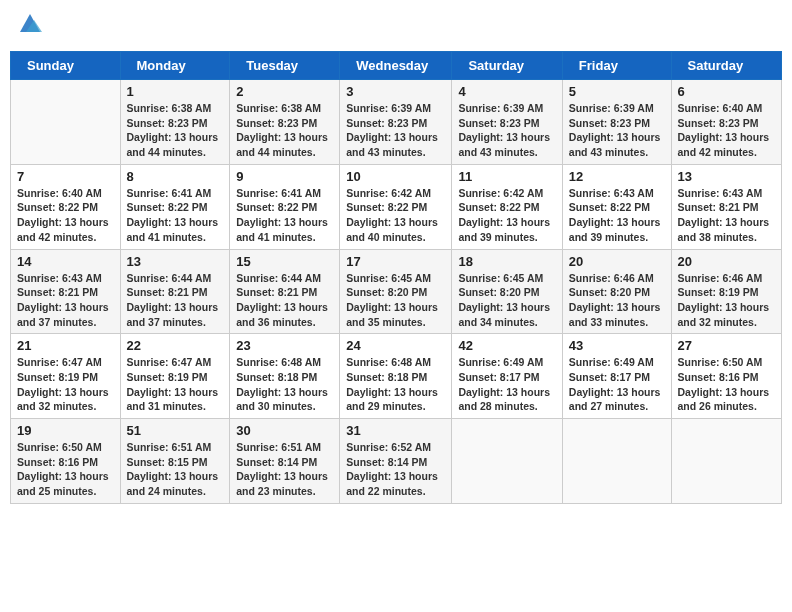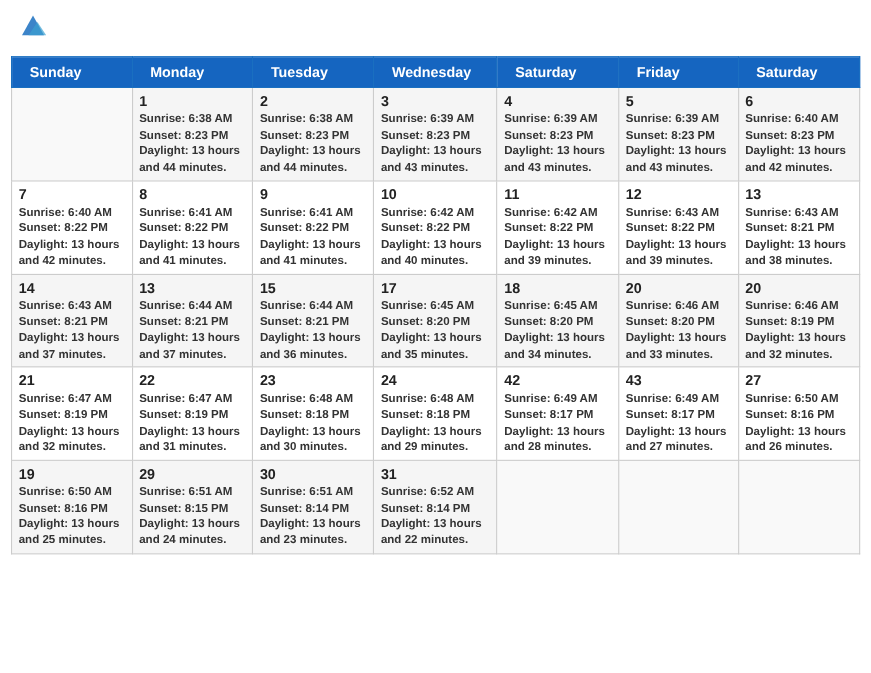--- a/index.html
+++ b/index.html
@@ -245,21 +245,21 @@
           <span class="day-number">27</span>
           <div class="day-info">Sunrise: 6:50 AM<br>Sunset: 8:16 PM<br>Daylight: 13 hours and 26 minutes.</div>
         </td>
       </tr>
       <tr>
         <td>
           <span class="day-number">19</span>
           <div class="day-info">Sunrise: 6:50 AM<br>Sunset: 8:16 PM<br>Daylight: 13 hours and 25 minutes.</div>
         </td>
         <td>
-          <span class="day-number">29</span>
+          <span class="day-number">51</span>
           <div class="day-info">Sunrise: 6:51 AM<br>Sunset: 8:15 PM<br>Daylight: 13 hours and 24 minutes.</div>
         </td>
         <td>
           <span class="day-number">30</span>
           <div class="day-info">Sunrise: 6:51 AM<br>Sunset: 8:14 PM<br>Daylight: 13 hours and 23 minutes.</div>
         </td>
         <td>
           <span class="day-number">31</span>
           <div class="day-info">Sunrise: 6:52 AM<br>Sunset: 8:14 PM<br>Daylight: 13 hours and 22 minutes.</div>
         </td>

